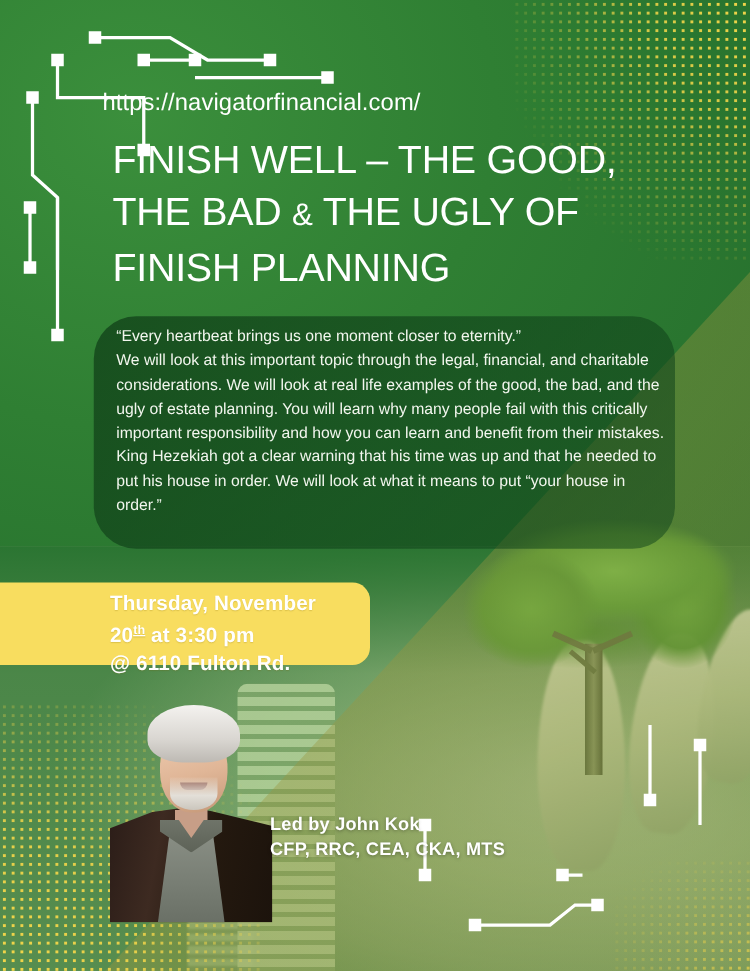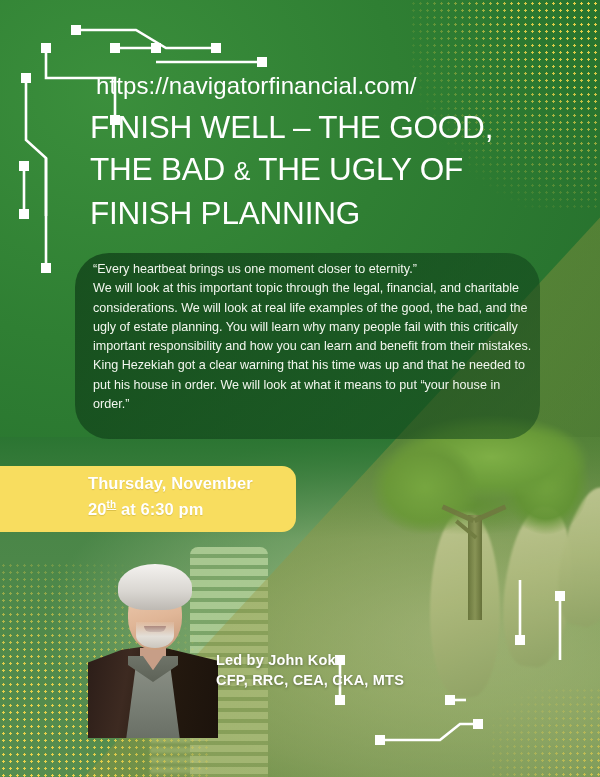--- a/index.html
+++ b/index.html
@@ -66,21 +66,21 @@
   .dots-bl{left:0;bottom:0;width:210px;height:215px;
     -webkit-mask-image:radial-gradient(ellipse 150% 150% at 0% 100%, #000 0%, rgba(0,0,0,.9) 35%, rgba(0,0,0,0) 78%);
     mask-image:radial-gradient(ellipse 150% 150% at 0% 100%, #000 0%, rgba(0,0,0,.9) 35%, rgba(0,0,0,0) 78%);}
   .dots-br{right:0;bottom:0;width:110px;height:90px;opacity:.7;
     -webkit-mask-image:radial-gradient(ellipse 150% 150% at 100% 100%, #000 0%, rgba(0,0,0,0) 80%);
     mask-image:radial-gradient(ellipse 150% 150% at 100% 100%, #000 0%, rgba(0,0,0,0) 80%);}
   
   .circuit{position:absolute;inset:0;pointer-events:none;}
   
   .content{position:absolute;inset:0;}
-  .url{position:absolute;left:96px;top:72px;color:#ffffff;font-size:24px;letter-spacing:.1px;}
+  .url{position:absolute;left:82px;top:72px;color:#ffffff;font-size:19px;letter-spacing:.1px;}
   .title{position:absolute;left:90px;top:106px;width:420px;color:#fff;
     font-size:31.5px;line-height:42px;font-weight:400;letter-spacing:-.2px;}
   .title .amp{font-size:25px;}
   .bodybox{position:absolute;left:75px;top:253px;width:465px;height:186px;
     background:linear-gradient(135deg, rgba(14,60,22,0.72) 0%, rgba(16,66,26,0.62) 55%, rgba(18,70,28,0.52) 100%);
     border-radius:34px;}
   .bodytext{position:absolute;left:93px;top:260px;width:440px;color:#f2f6ee;
     font-size:12.6px;line-height:19.3px;}
   .bodytext p{margin:0;}
   .datebox{position:absolute;left:0;top:466px;width:296px;height:66px;
@@ -191,21 +191,22 @@
     <div class="bodybox"></div>
     <div class="bodytext">
       <p>“Every heartbeat brings us one moment closer to eternity.”</p>
       <p>We will look at this important topic through the legal, financial, and charitable considerations. We will look at real life examples of the good, the bad, and the ugly of estate planning. You will learn why many people fail with this critically important responsibility and how you can learn and benefit from their mistakes.</p>
       <p>King Hezekiah got a clear warning that his time was up and that he needed to put his house in order. We will look at what it means to put “your house in order.”</p>
     </div>
 
     <div class="datebox"></div>
     <div class="datetext">
       <span>Thursday, November</span><br>
-      <span>20</span><sup>th</sup><span> at 6:30 pm</span><br>
+      <span>20</span><sup>th</sup><span> at 3:30 pm</span><br>
+      <span>@ 6110 Fulton Rd.</span>
     </div>
 
     <div class="portrait">
       <div class="p-suit"></div>
       <div class="p-shirt"></div>
       <div class="p-neck"></div>
       <div class="p-collar"></div>
       <div class="p-face"></div>
       <div class="p-eye l"></div>
       <div class="p-eye r"></div>

